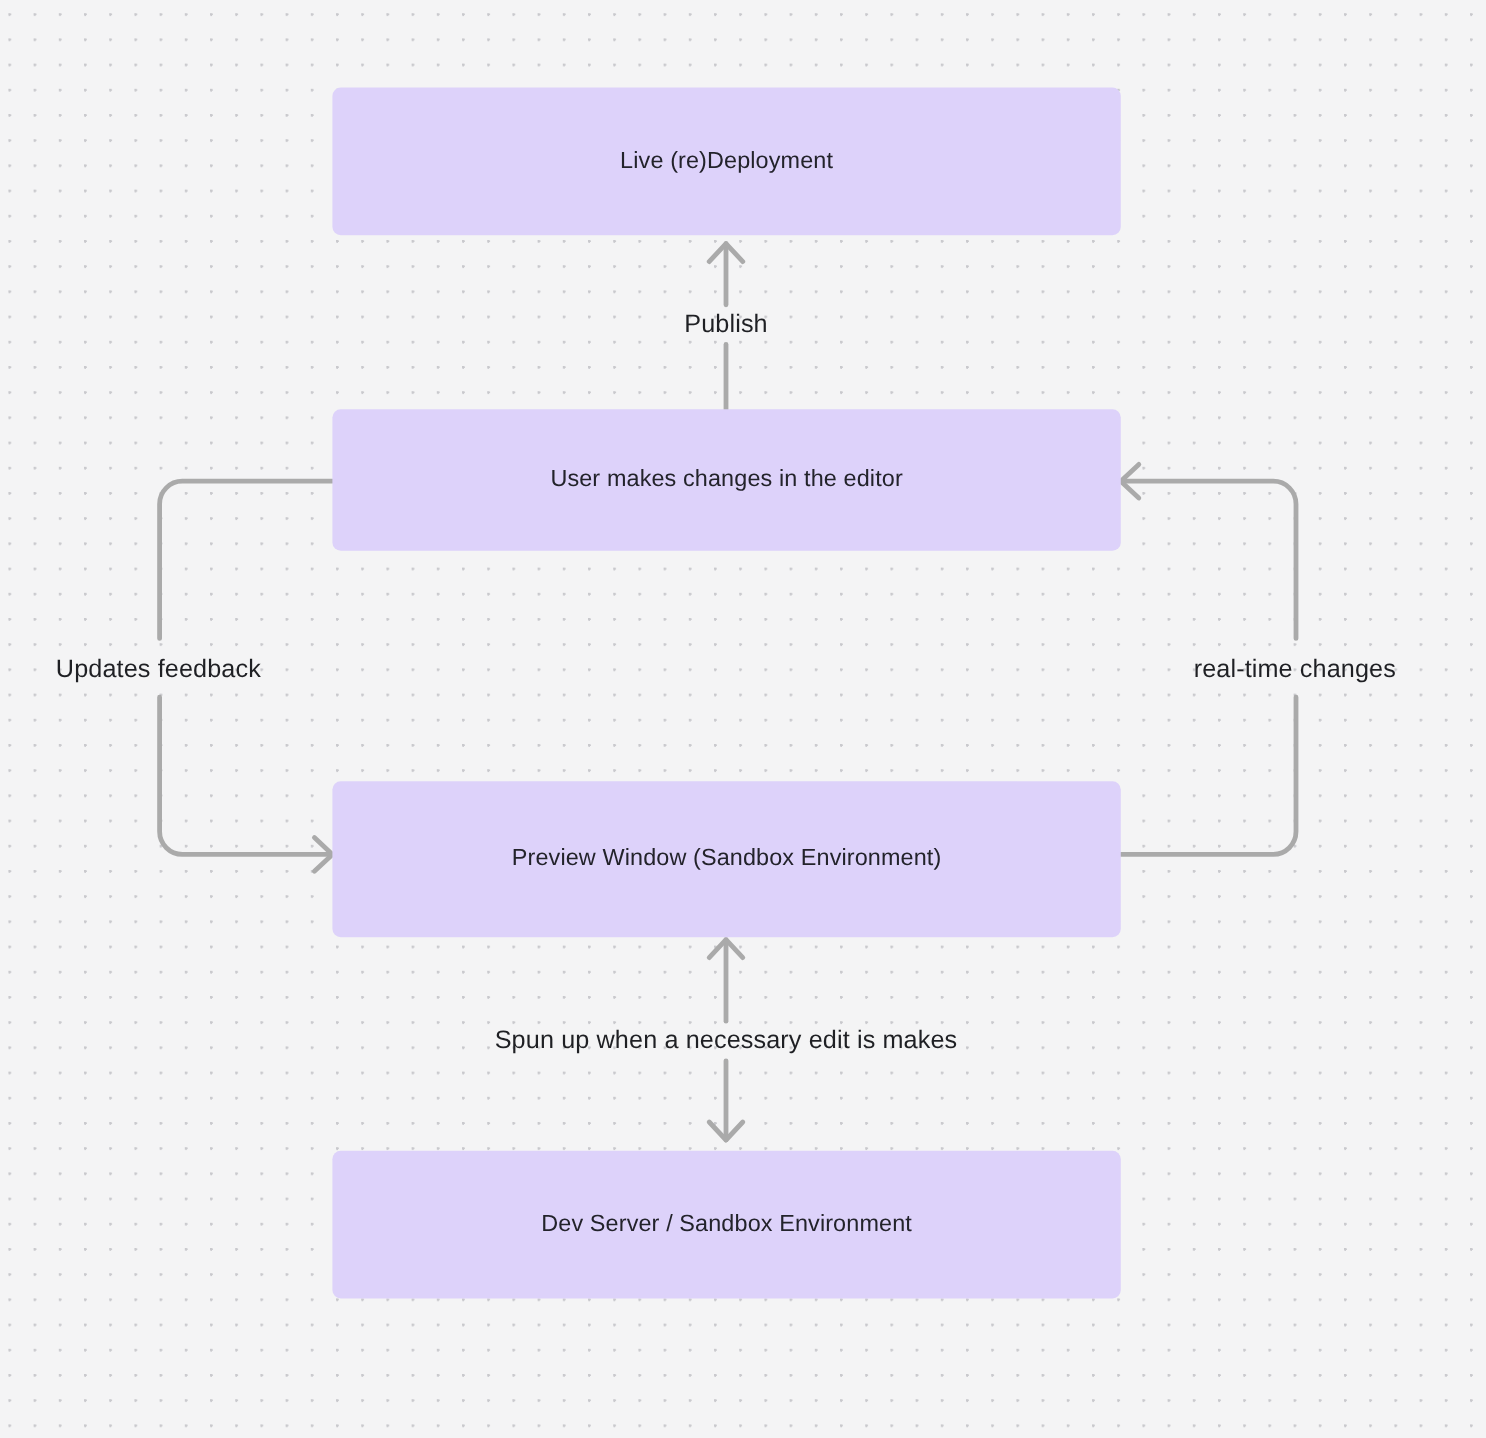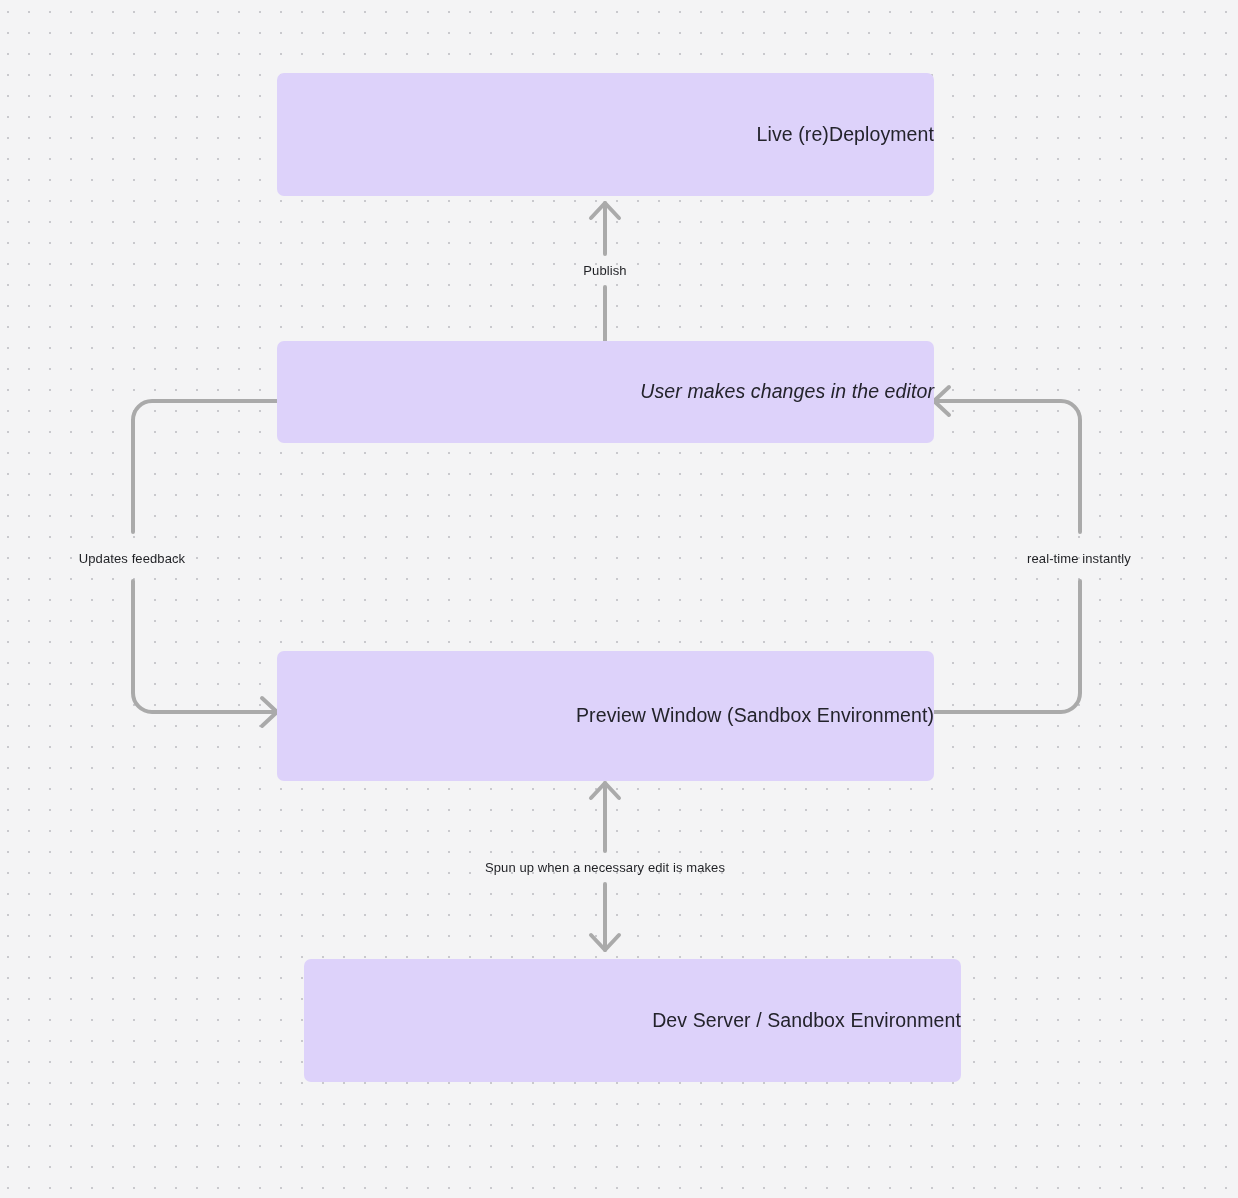--- a/index.html
+++ b/index.html
@@ -36,40 +36,40 @@
   }
 
   
   .node {
     position: absolute;
     box-sizing: border-box;
     background: #ddd2fa;
     border-radius: 7px;
     display: flex;
     align-items: center;
-    justify-content: flex-end;
+    justify-content: center;
     color: #23232b;
     font-size: 19.5px;
     font-weight: 400;
     letter-spacing: 0.1px;
     line-height: 1.2;
     text-align: center;
     user-select: none;
   }
 
   #node-live       { left: 277px; top: 73px;  width: 657px; height: 123px; }
-  #node-editor     { left: 277px; top: 341px; width: 657px; height: 102px; font-style: italic; }
+  #node-editor     { left: 277px; top: 341px; width: 657px; height: 118px; }
   #node-preview    { left: 277px; top: 651px; width: 657px; height: 130px; }
-  #node-devserver  { left: 277px; top: 959px; width: 657px; height: 123px; margin-left: 27px; }
+  #node-devserver  { left: 277px; top: 959px; width: 657px; height: 123px; }
 
   
   .edge-label {
     position: absolute;
     color: #1f2024;
-    font-size: 13px;
+    font-size: 21px;
     font-weight: 400;
     letter-spacing: 0.1px;
     white-space: nowrap;
     user-select: none;
     line-height: 1;
   }
   .edge-label.center {
     transform: translate(-50%, -50%);
   }
 
@@ -132,17 +132,17 @@
   </div>
 
   <div class="node" id="node-devserver">
     <span>Dev Server / Sandbox Environment</span>
   </div>
 
   <div class="edge-label center" id="label-publish">Publish</div>
 
   <div class="edge-label center" id="label-updates">Updates feedback</div>
 
-  <div class="edge-label center" id="label-realtime">real-time instantly</div>
+  <div class="edge-label center" id="label-realtime">real-time changes</div>
 
   <div class="edge-label center" id="label-spun-up">Spun up when a necessary edit is makes</div>
 
 </div>
 
 </body></html>

